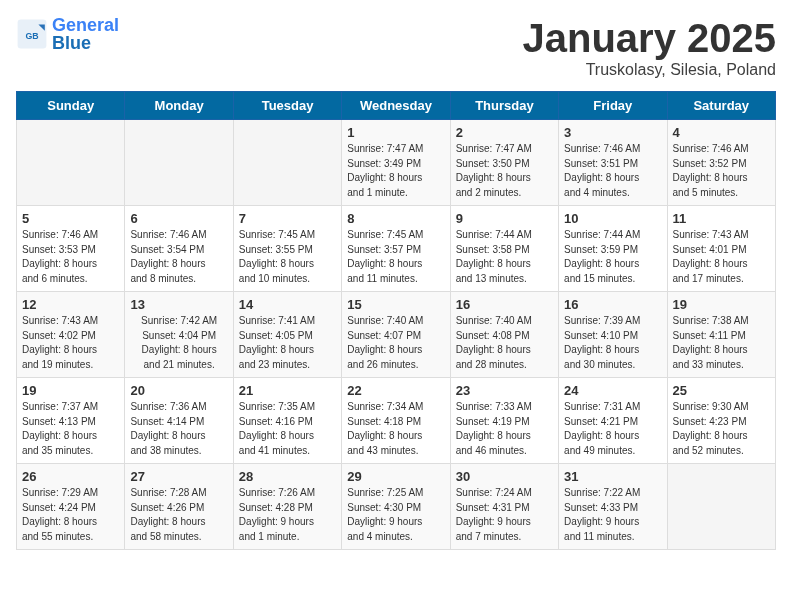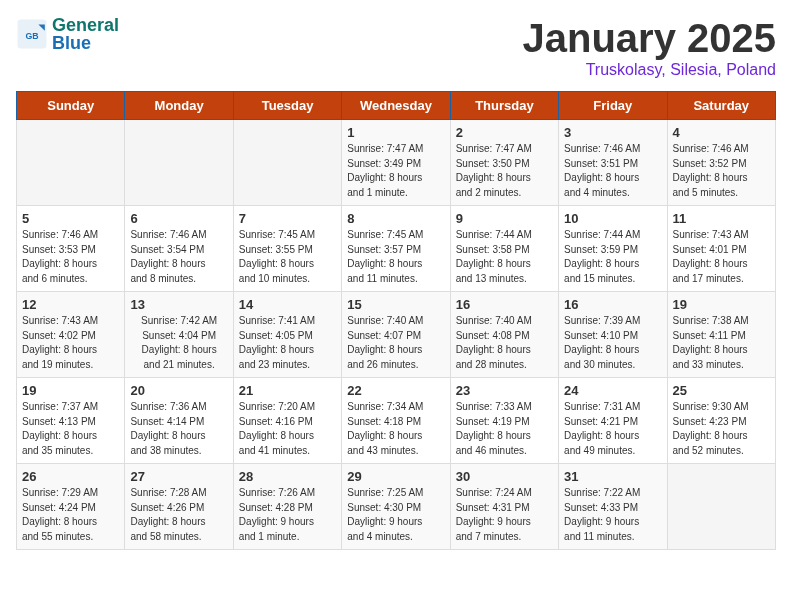--- a/index.html
+++ b/index.html
@@ -21,45 +21,45 @@
       align-items: center;
       gap: 4px;
     }
     .logo-text {
       display: flex;
       flex-direction: column;
       font-size: 18px;
       font-weight: bold;
       line-height: 1;
     }
-    .logo-general { color: #0f766e; }
+    .logo-general { color: #3b82f6; }
     .logo-blue { color: #1a6eb5; }
     .logo-icon {
       width: 32px;
       height: 32px;
     }
     .title-block {
       text-align: right;
     }
     .main-title {
       font-size: 40px;
       font-weight: bold;
       color: #333;
     }
     .subtitle {
       font-size: 16px;
-      color: #6d28d9;
+      color: #404040;
     }
     .calendar {
       width: 100%;
       border-collapse: collapse;
       border: 1px solid #ccc;
     }
     .calendar th {
-      background-color: #c2410c;
+      background-color: #0369a1;
       color: #fff;
       text-align: center;
       padding: 6px 4px;
       font-size: 13px;
       border: 1px solid #1a62a8;
     }
     .calendar td {
       vertical-align: top;
       padding: 5px 5px;
       border: 1px solid #ddd;
@@ -269,21 +269,21 @@
         </td>
         <td>
           <span class="day-number">20</span>
           <div class="day-info" style="white-space: pre-line;">Sunrise: 7:36 AM
 Sunset: 4:14 PM
 Daylight: 8 hours
 and 38 minutes.</div>
         </td>
         <td>
           <span class="day-number">21</span>
-          <div class="day-info" style="white-space: pre-line;">Sunrise: 7:20 AM
+          <div class="day-info" style="white-space: pre-line;">Sunrise: 7:35 AM
 Sunset: 4:16 PM
 Daylight: 8 hours
 and 41 minutes.</div>
         </td>
         <td>
           <span class="day-number">22</span>
           <div class="day-info" style="white-space: pre-line;">Sunrise: 7:34 AM
 Sunset: 4:18 PM
 Daylight: 8 hours
 and 43 minutes.</div>

